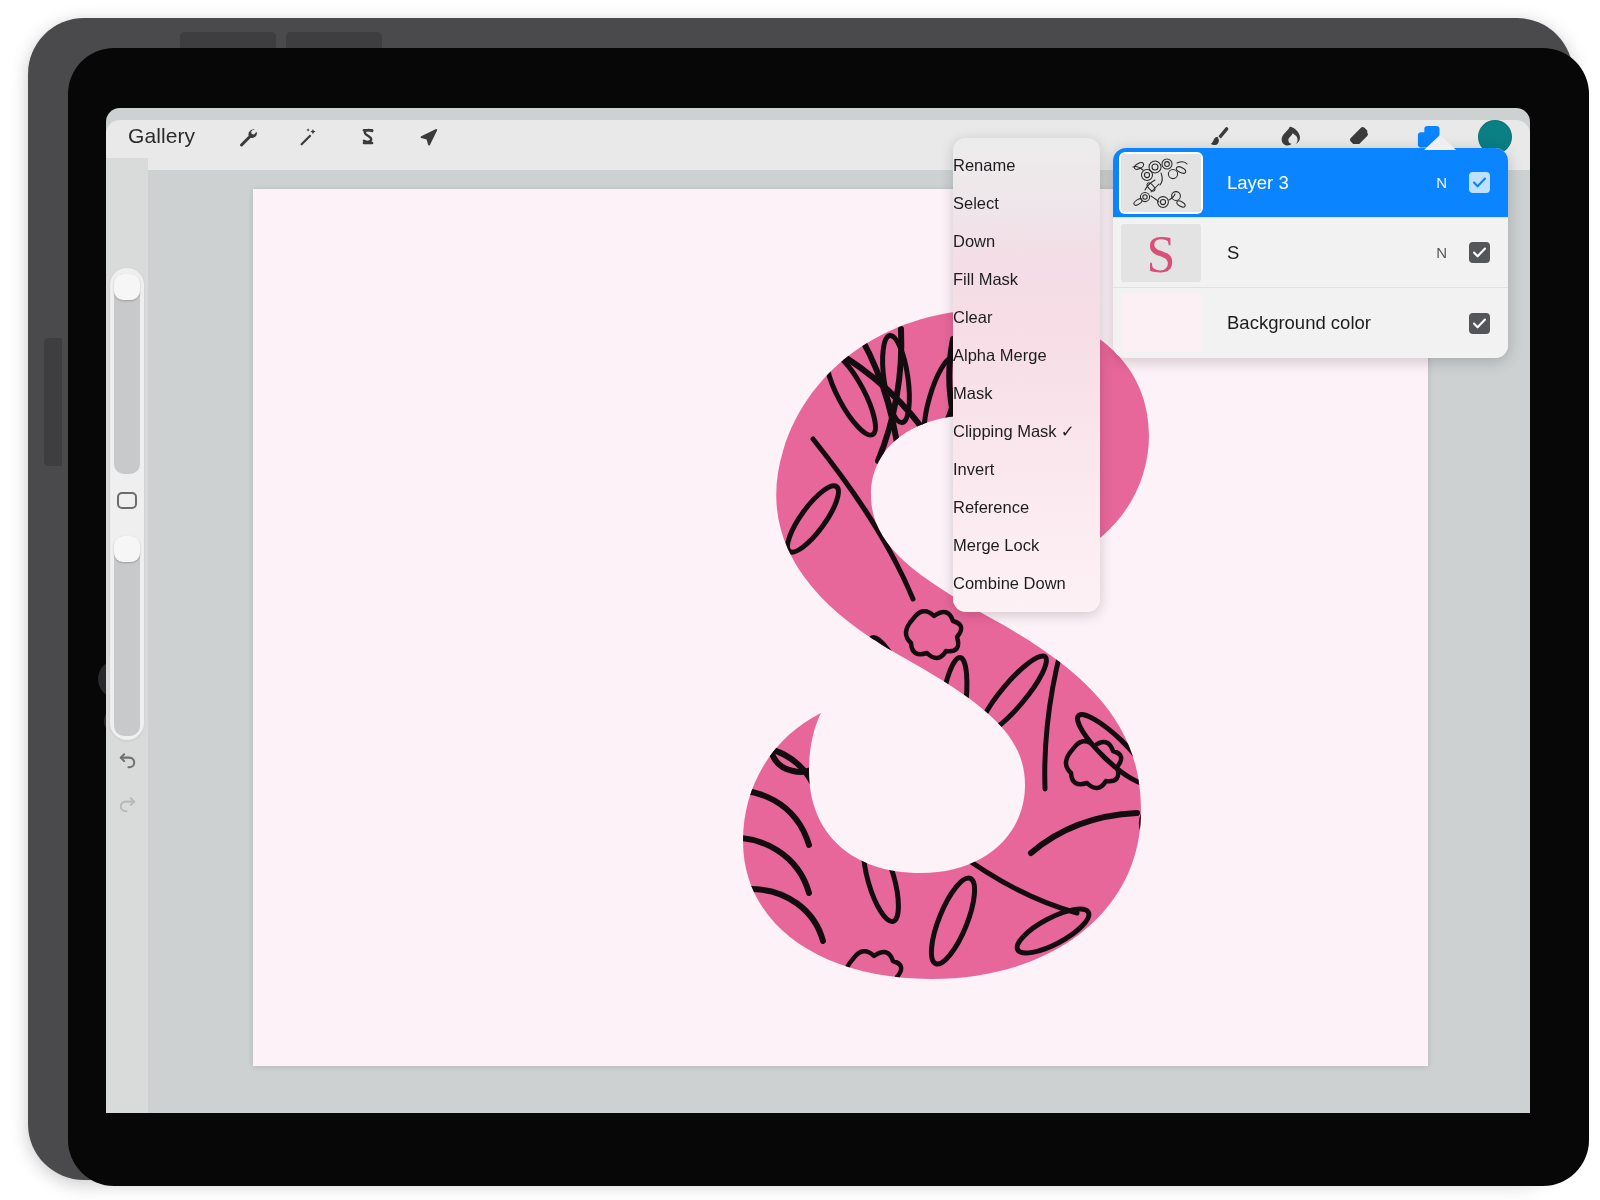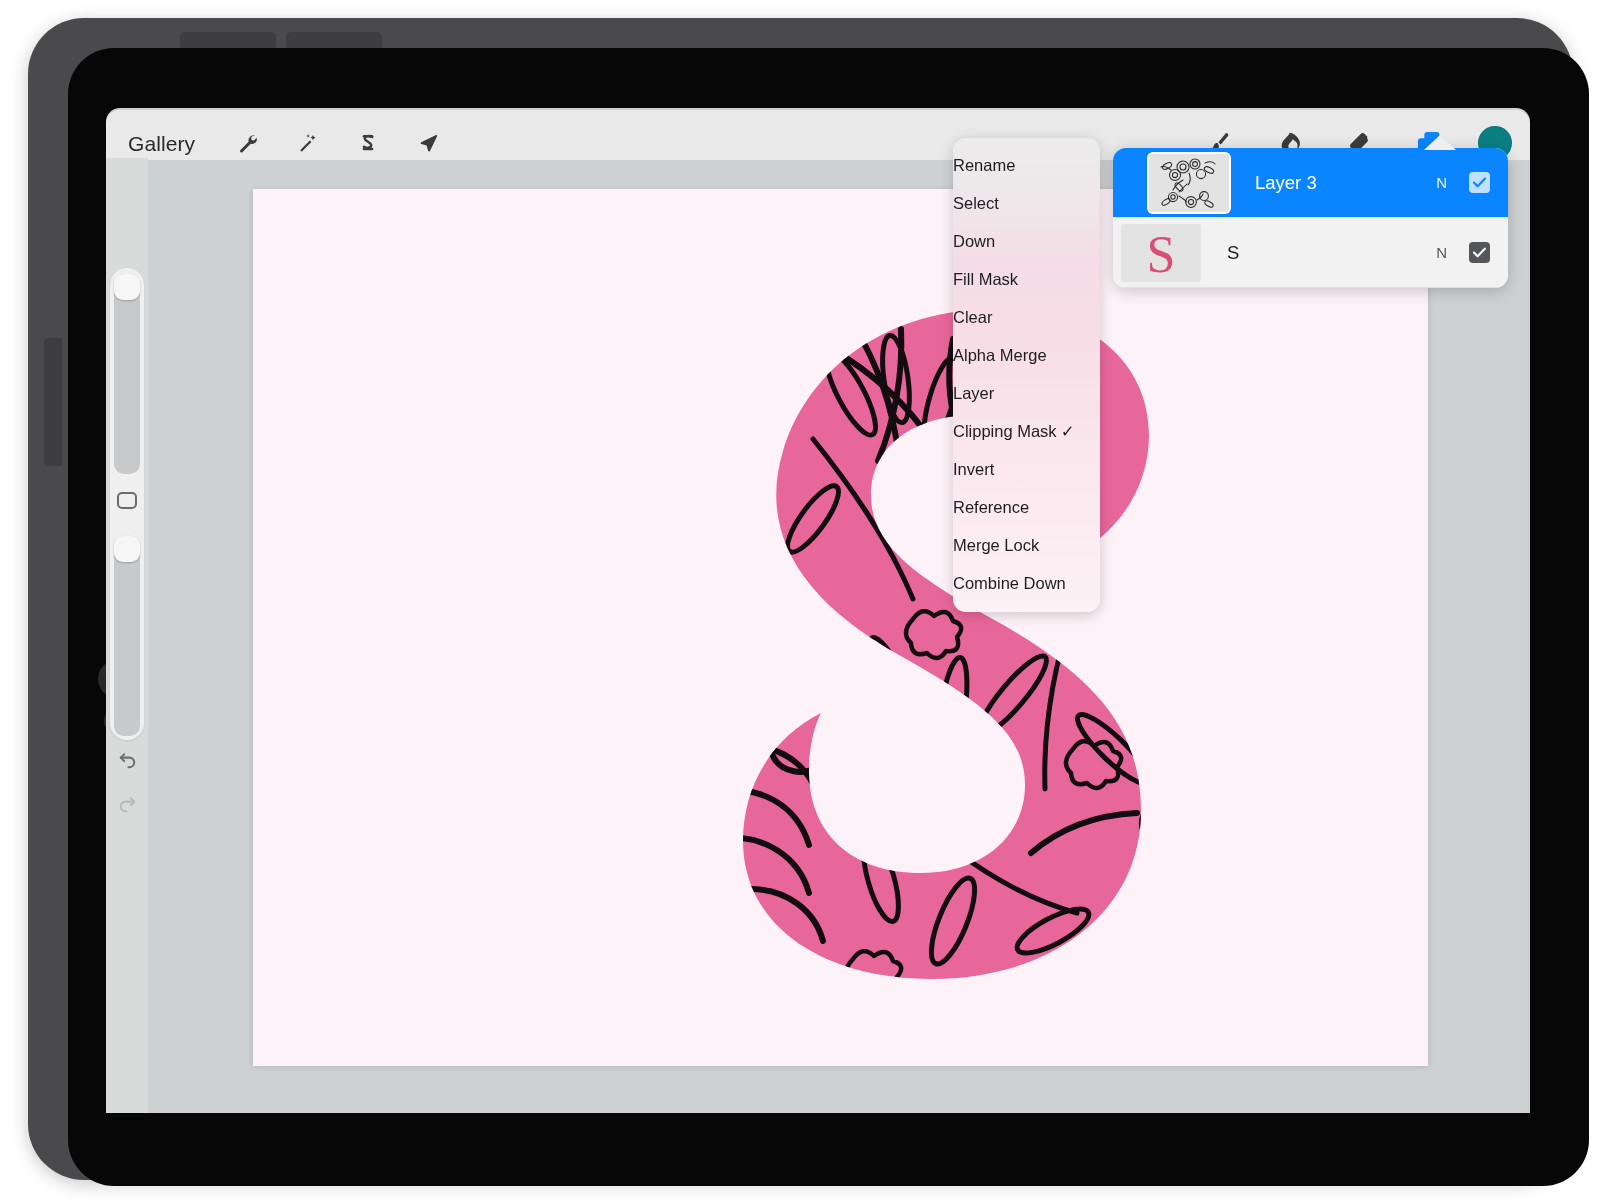--- a/index.html
+++ b/index.html
@@ -46,24 +46,24 @@
     position: absolute;
     left: 78px; top: 90px;
     width: 1424px; height: 1005px;
     background: #cdd1d1;
     overflow: hidden;
     border-radius: 14px 14px 0 0;
   }
 
   
   #top-toolbar {
-    position: absolute; left: 0; top: 2px;
+    position: absolute; left: 0; top: 12px;
     width: 100%; height: 50px;
     background: #e9e9e9;
-    display: flex; align-items: flex-end;
+    display: flex; align-items: flex-start;
     border-radius: 14px 14px 0 0;
   }
   #gallery-button {
     margin-left: 16px;
     font-size: 21px; color: #2b2b2b; letter-spacing: .1px;
     padding: 4px 6px; cursor: pointer;
   }
   .tool-icon {
     width: 42px; height: 34px;
     display: flex; align-items: center; justify-content: center;
@@ -189,21 +189,21 @@
     color: #4a4a4c; line-height: 1; cursor: pointer;
     padding: 0 4px 6px 4px;
   }
   .layer-row {
     display: flex; align-items: center;
     height: 70px;
     background: #f3f2f3;
     border-bottom: 1px solid #e2e1e2;
     cursor: pointer;
   }
-  .layer-row.selected { background: #0a84ff; padding-left: 28px; }
+  .layer-row.selected { background: #0a84ff; }
   .layer-thumb {
     width: 80px; height: 58px; margin-left: 8px;
     border-radius: 4px; background: #e2e2e2;
     overflow: hidden; flex: none;
     display: flex; align-items: center; justify-content: center;
   }
   .layer-row.selected .layer-thumb { box-shadow: 0 0 0 2px #ffffff; }
   .layer-name {
     margin-left: 26px; font-size: 18.5px; color: #1c1c1e;
   }
@@ -468,21 +468,21 @@
       </div>
     </div>
 
     <div id="layer-context-menu">
       <div class="menu-item"><span>Rename</span></div>
       <div class="menu-item"><span>Select</span></div>
       <div class="menu-item"><span>Down</span></div>
       <div class="menu-item"><span>Fill Mask</span></div>
       <div class="menu-item"><span>Clear</span></div>
       <div class="menu-item"><span>Alpha Merge</span></div>
-      <div class="menu-item"><span>Layer</span></div>
+      <div class="menu-item"><span>Mask</span></div>
       <div class="menu-item"><span>Clipping Mask</span><span class="check">✓</span></div>
       <div class="menu-item"><span>Invert</span></div>
       <div class="menu-item"><span>Reference</span></div>
       <div class="menu-item"><span>Merge Lock</span></div>
       <div class="menu-item"><span>Combine Down</span></div>
     </div>
 
     <div id="layers-notch"></div>
     <div id="layers-panel">
 
@@ -536,16 +536,26 @@
         </div>
         <div class="layer-name">S</div>
         <div class="layer-blend">N</div>
         <div class="layer-check">
           <svg width="13" height="11" viewBox="0 0 13 11" fill="none" stroke="#ffffff" stroke-width="2.1" stroke-linecap="round" stroke-linejoin="round">
               <path d="M1 5.6 4.6 9.3 12 1.6"></path>
             </svg>
         </div>
       </div>
 
+      <div class="layer-row" style="border-bottom:none">
+        <div class="layer-thumb" id="bg-thumb"></div>
+        <div class="layer-name">Background color</div>
+        <div class="layer-blend"></div>
+        <div class="layer-check">
+          <svg width="13" height="11" viewBox="0 0 13 11" fill="none" stroke="#ffffff" stroke-width="2.1" stroke-linecap="round" stroke-linejoin="round">
+              <path d="M1 5.6 4.6 9.3 12 1.6"></path>
+            </svg>
+        </div>
+      </div>
     </div>
 
   </div>
 </div>
 
 </body></html>

